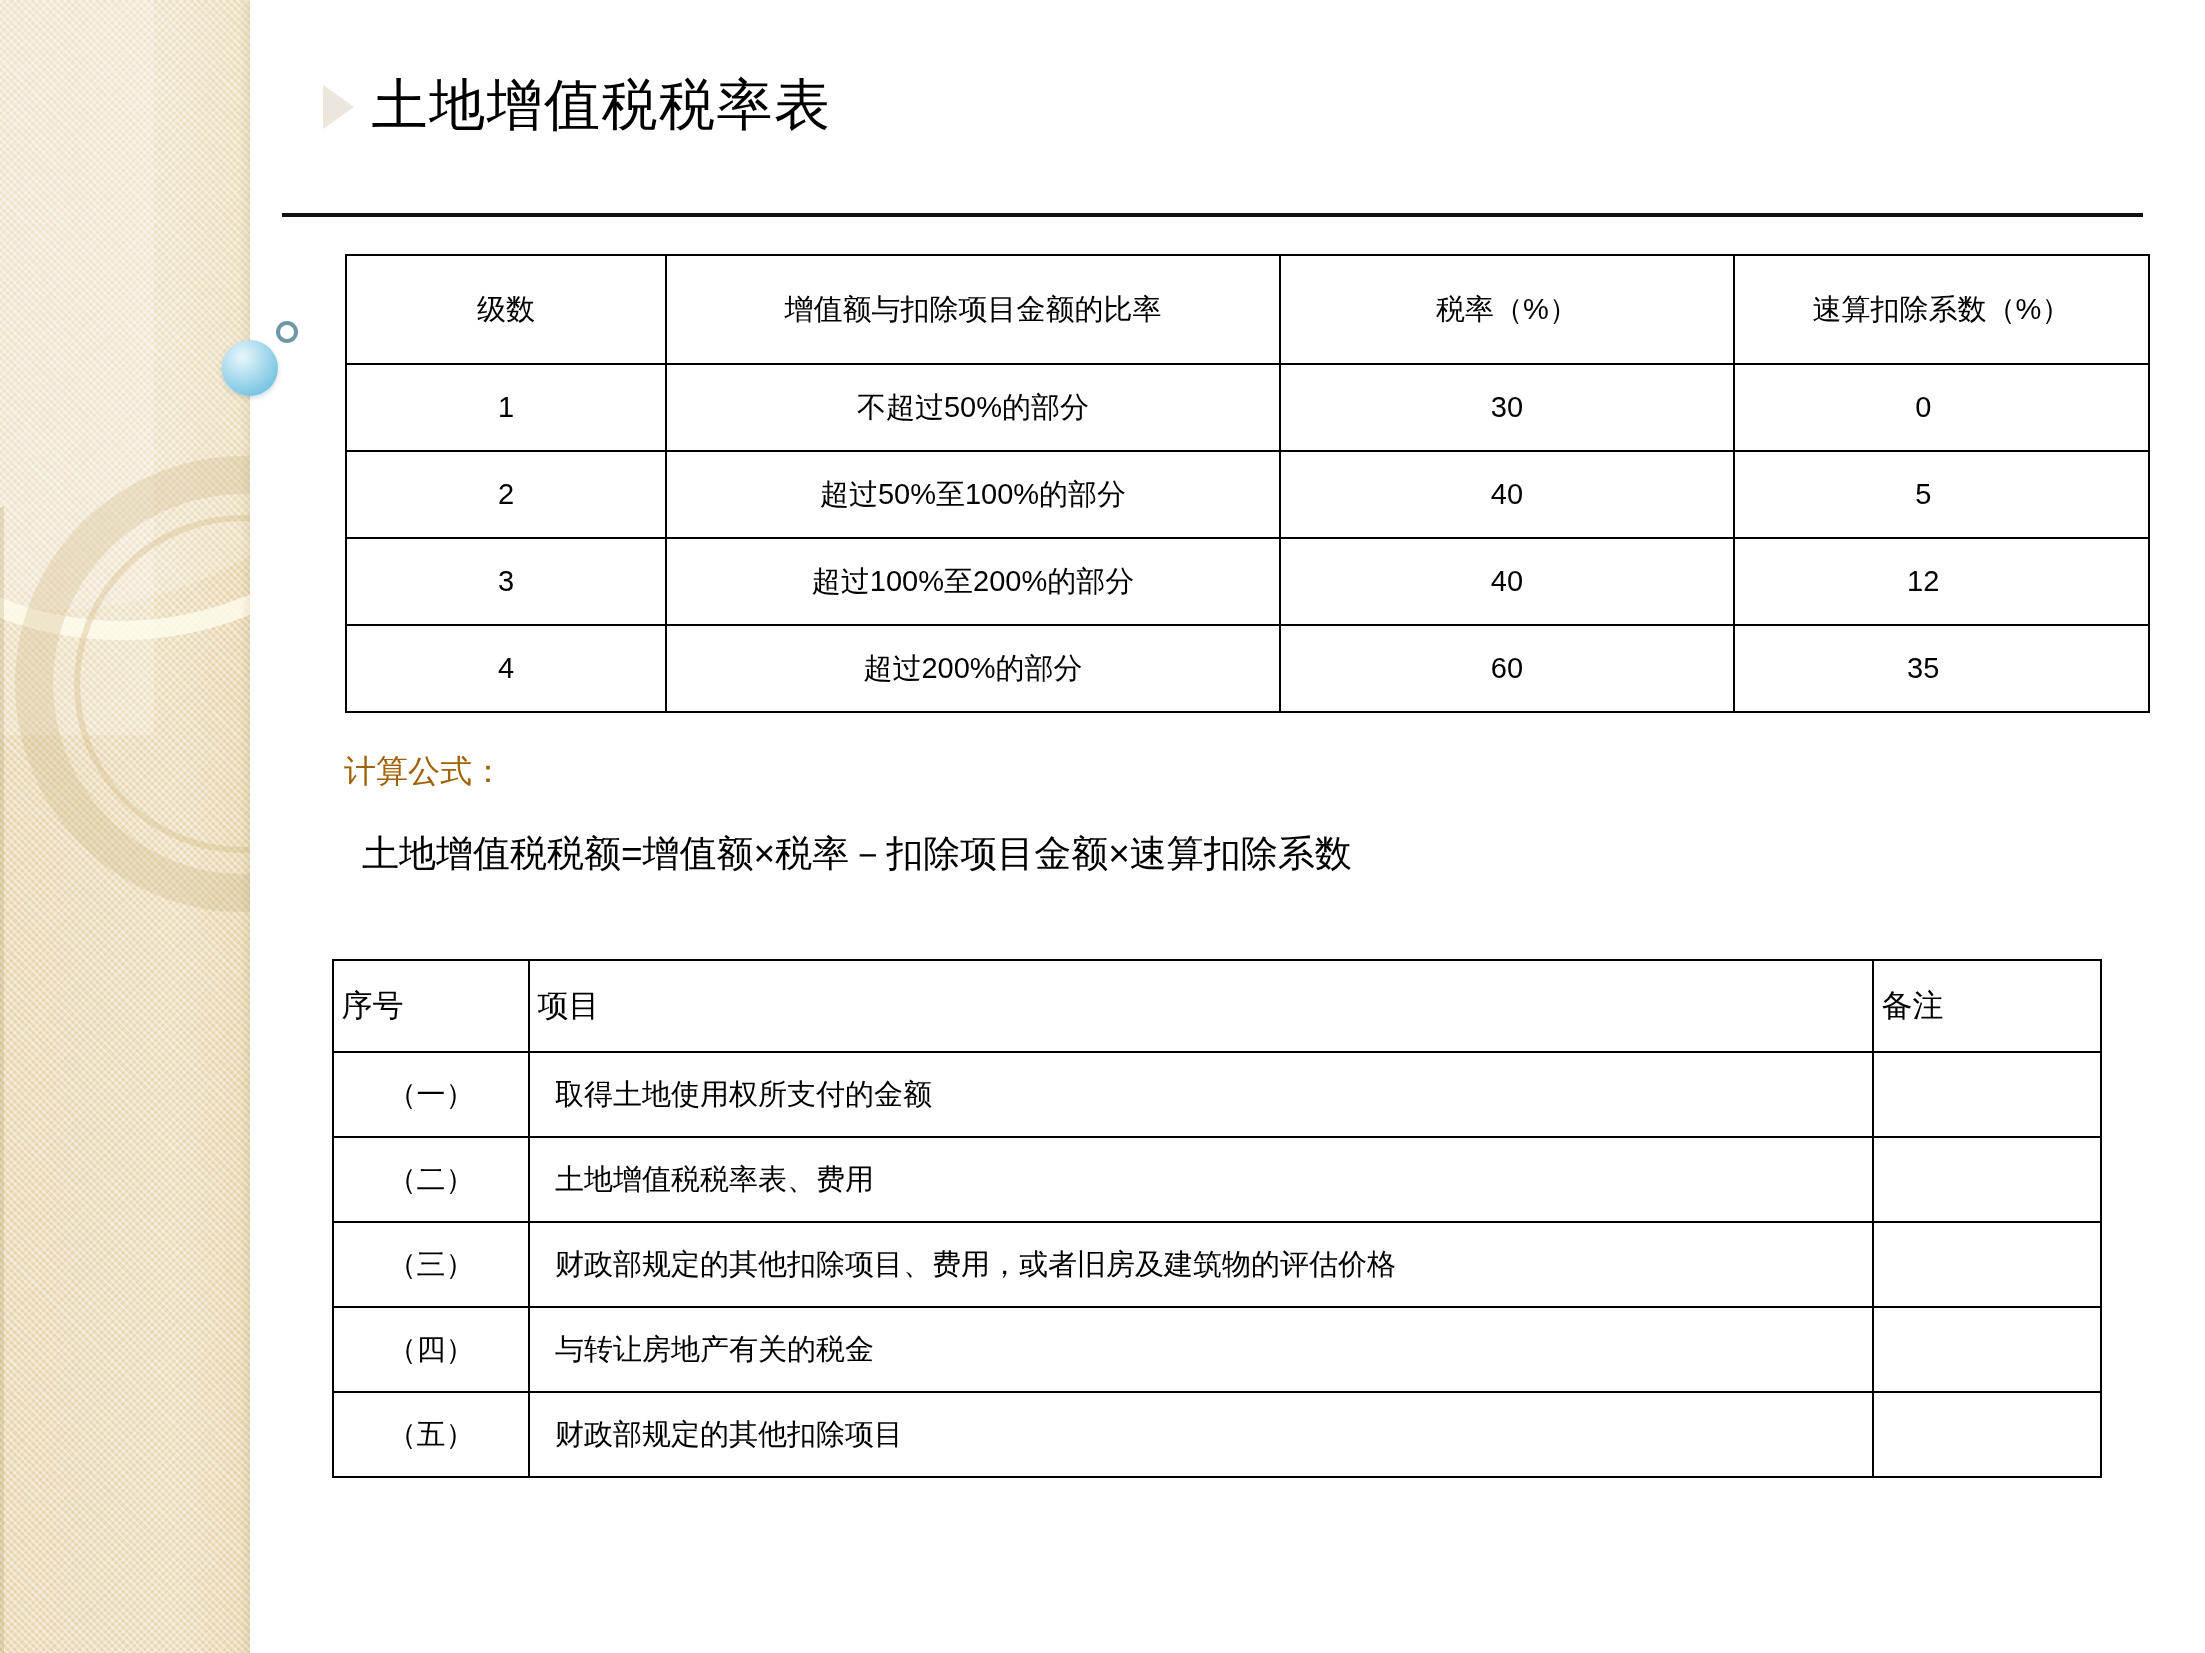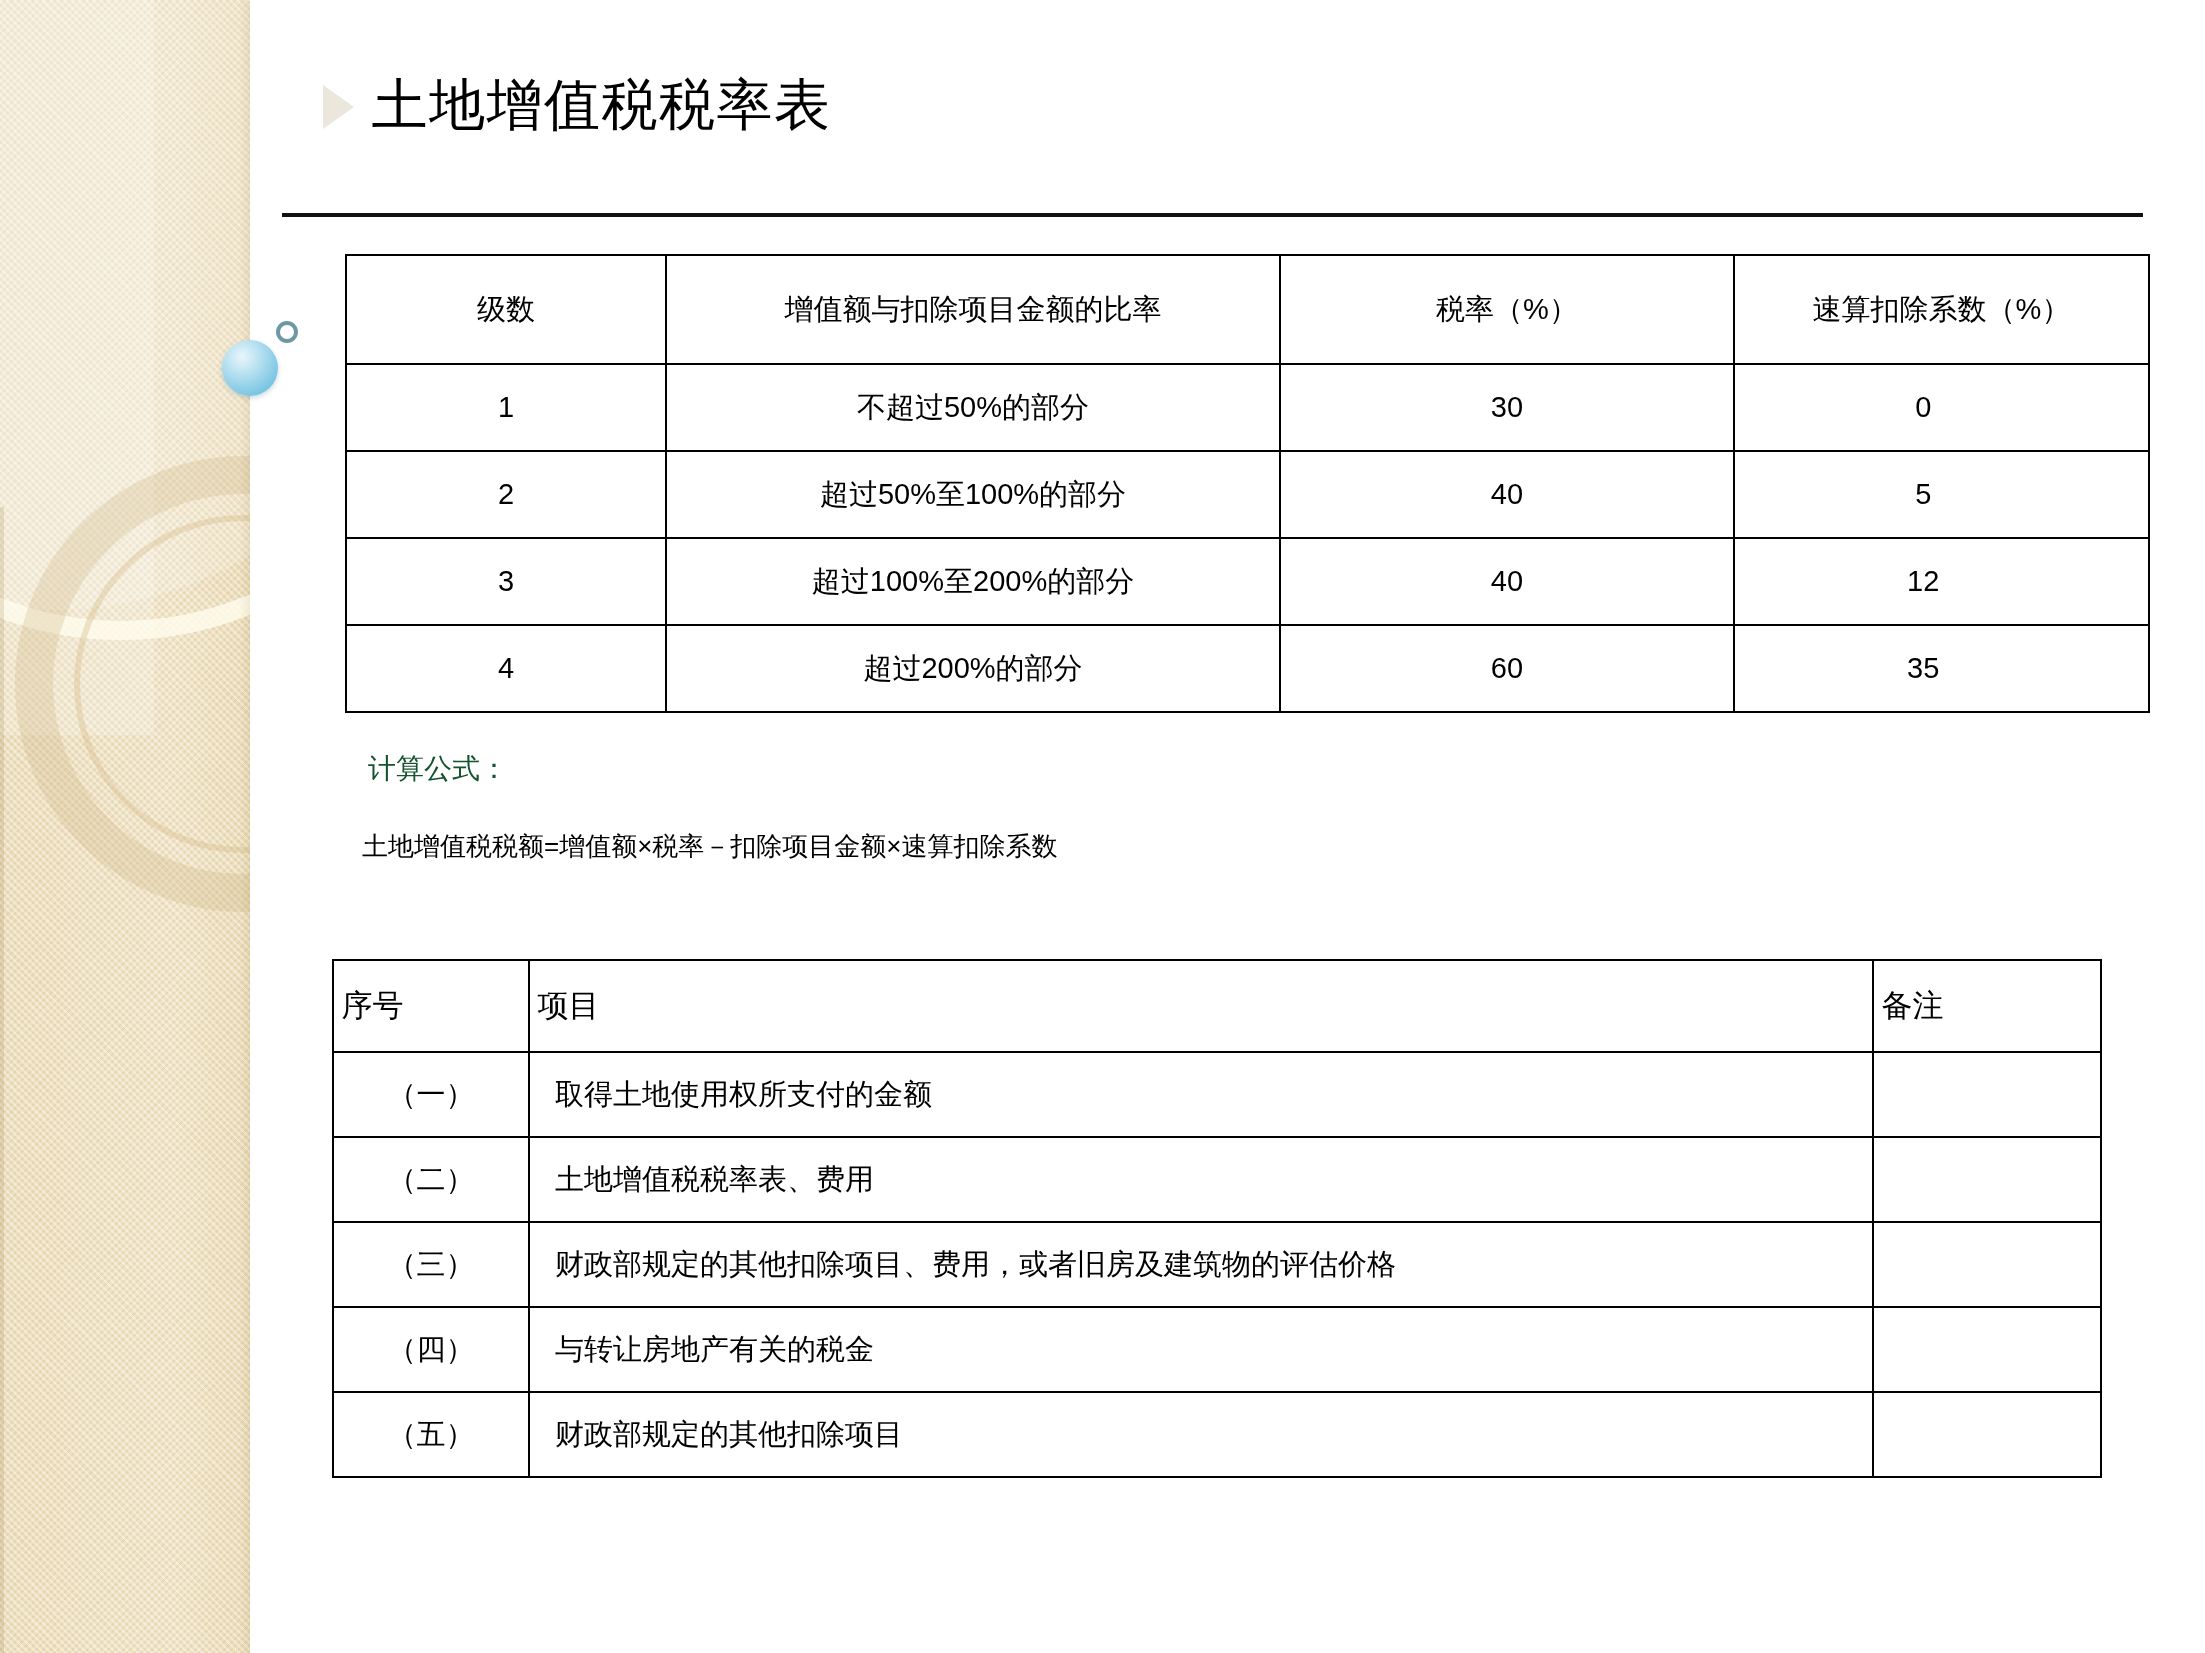--- a/index.html
+++ b/index.html
@@ -151,28 +151,28 @@
   #tax-rate-table col.c-ratio   { width: 614px; }
   #tax-rate-table col.c-rate    { width: 454px; }
   #tax-rate-table col.c-coeff   { width: 415px; }
   #tax-rate-table th { height: 107px; text-align: center; }
   #tax-rate-table td { height: 85px; text-align: center; }
   #tax-rate-table td.coeff-cell { text-align: center; padding-right: 44px; }
 
   
   #formula-label {
     position: absolute;
-    left: 368px; top: 750px;
-    font-size: 28px;
-    color: #14532d;
+    left: 344px; top: 750px;
+    font-size: 32px;
+    color: #a16207;
   }
   #formula-body {
     position: absolute;
     left: 362px; top: 829px;
-    font-size: 26px;
+    font-size: 37px;
     color: #000000;
     white-space: nowrap;
   }
 
   
   #deduction-table {
     left: 332px; top: 959px;
     width: 1768px;
   }
   #deduction-table col.d-no    { width: 196px; }

